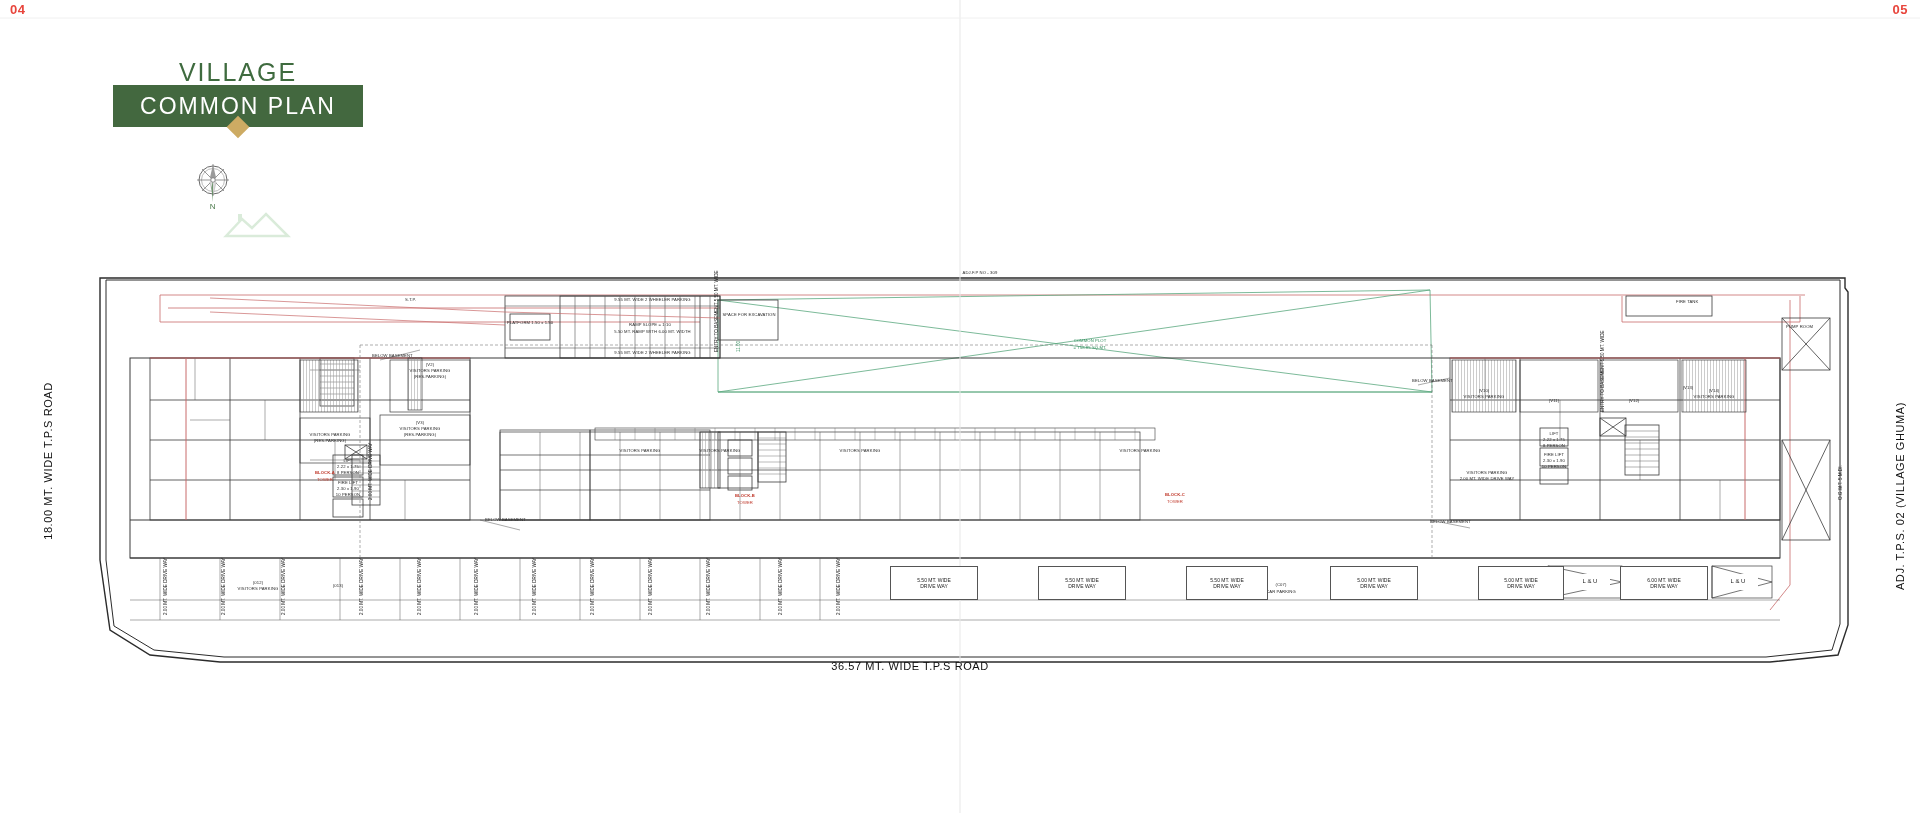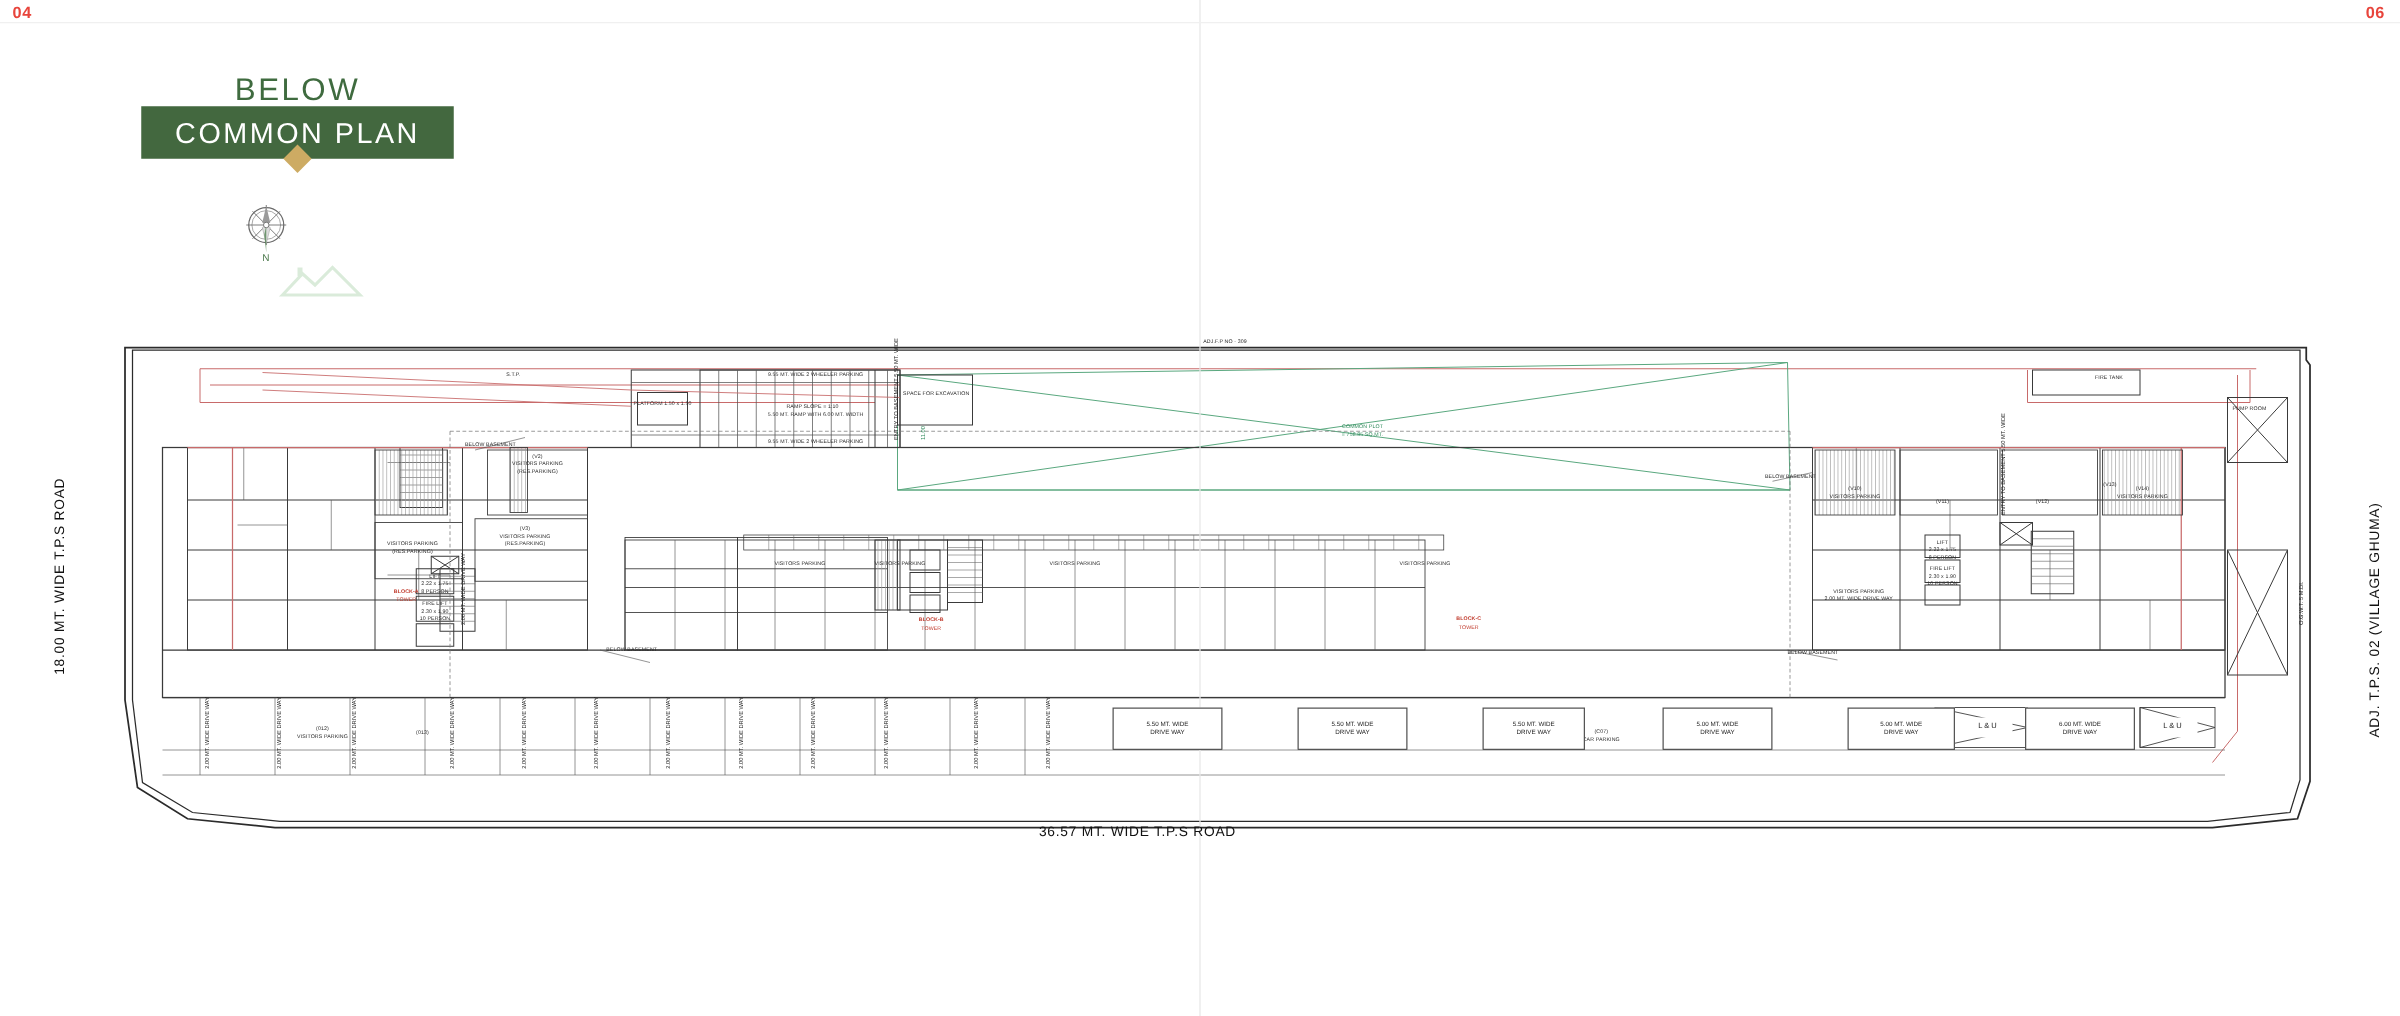--- a/index.html
+++ b/index.html
@@ -66,32 +66,32 @@
   .vlab{position:absolute;transform:rotate(-90deg);transform-origin:left top;
      font-size:4.6px;white-space:nowrap;color:#222;text-align:center;line-height:1.25;}
 </style>
 </head>
 <body>
 
 <div id="stage">
 
   
   <div class="pageno" id="pg-left">04</div>
-  <div class="pageno" id="pg-right">06</div>
+  <div class="pageno" id="pg-right">05</div>
 
   
   <svg width="1920" height="813" style="position:absolute;left:0;top:0;">
     <line x1="960" y1="0" x2="960" y2="813" stroke="#e7e7e7" stroke-width="1"></line>
     <line x1="0" y1="18" x2="1920" y2="18" stroke="#f0f0f0" stroke-width="1"></line>
   </svg>
 
   
   <div id="titleblock">
     <div id="title-band"></div>
-    <div id="title-top">BELOW</div>
+    <div id="title-top">VILLAGE</div>
     <div id="title-bottom">COMMON PLAN</div>
     <div id="title-diamond"></div>
   </div>
 
   
   <div id="compass">
     <svg width="46" height="46" viewBox="0 0 46 46">
       <circle cx="23" cy="22" r="14" fill="none" stroke="#6b6b6b" stroke-width="1"></circle>
       <circle cx="23" cy="22" r="11.5" fill="none" stroke="#8e8e8e" stroke-width=".6"></circle>
       <g stroke="#6b6b6b" stroke-width=".7" fill="none">

